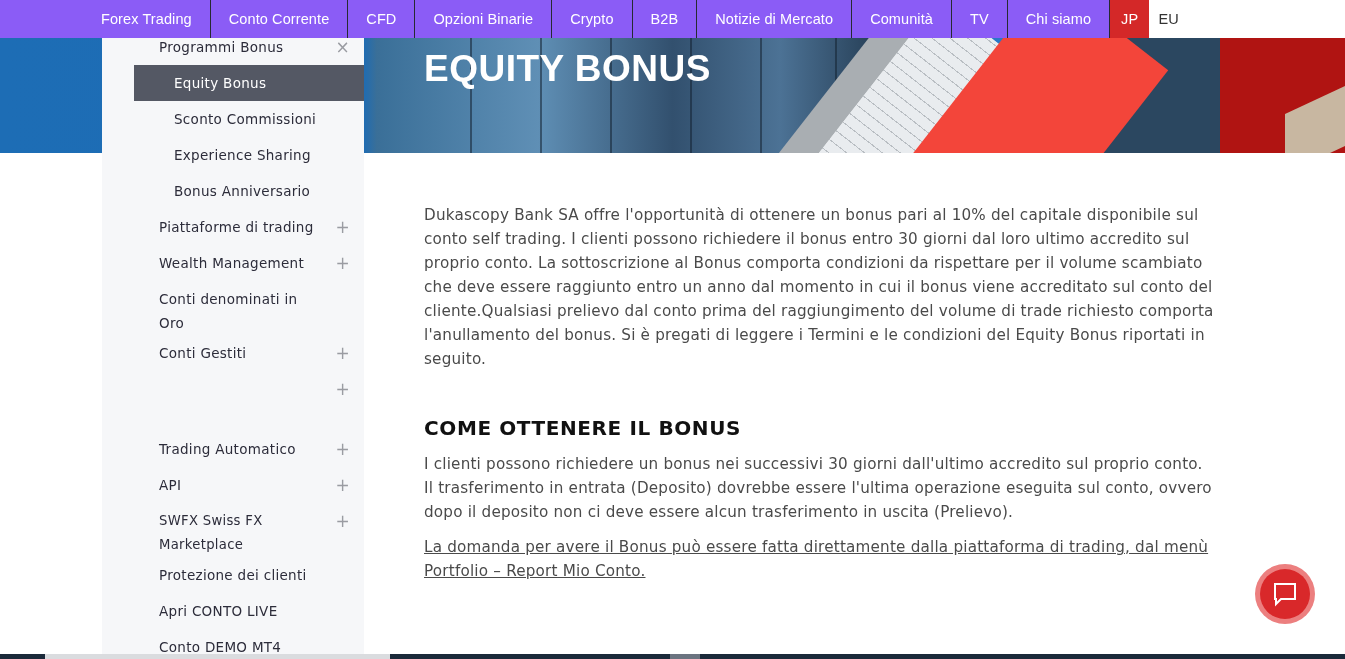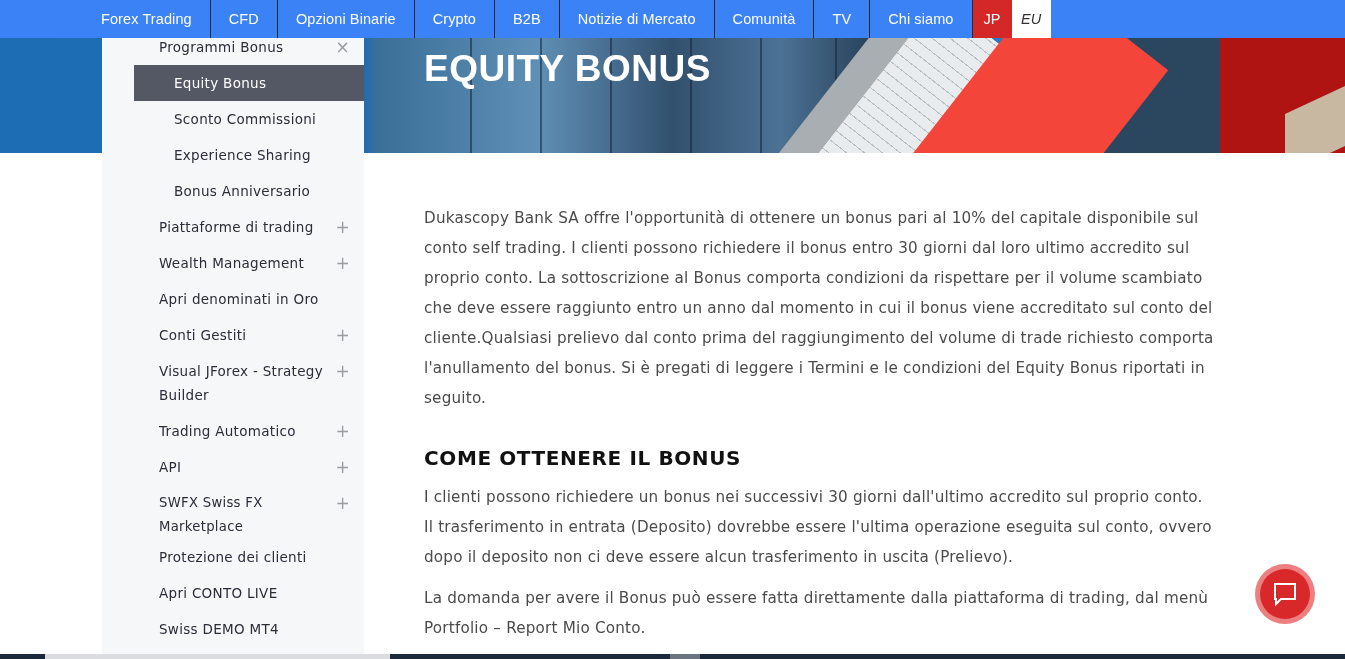--- a/index.html
+++ b/index.html
@@ -1,24 +1,24 @@
 <!DOCTYPE html>
 <html><head>
 <meta charset="utf-8">
 <style>
   * { box-sizing: border-box; margin: 0; padding: 0; }
   html, body { width: 1345px; height: 659px; overflow: hidden; background: #ffffff; }
   body { font-family: "DejaVu Sans", "Liberation Sans", sans-serif; position: relative; color: #555; }
 
   
-  .topnav { position: absolute; left: 0; top: 0; width: 1345px; height: 38px; background: #3b82f6; z-index: 5; }
+  .topnav { position: absolute; left: 0; top: 0; width: 1147px; height: 38px; background: #8b5cf6; z-index: 5; }
   .topnav ul { list-style: none; display: flex; position: absolute; left: 83px; top: 0; height: 38px; }
   .topnav li { height: 38px; display: flex; align-items: center; padding: 0 18px; border-right: 1px solid #262a32;
                color: #ffffff; font-family: "Liberation Sans", sans-serif; font-size: 14.5px; letter-spacing: 0.1px; white-space: nowrap; cursor: pointer; }
-  .topnav li:last-child { border-right: none; font-style: italic; }
+  .topnav li:last-child { border-right: none; }
   .topnav li.lang { padding: 0 10px; width: 39px; justify-content: center; border-right: none; }
   .topnav li.lang-jp { background: #d42828; color: #ffffff; }
   .topnav li.lang-eu { background: #ffffff; color: #333; }
 
   
   .hero { position: absolute; left: 0; top: 38px; width: 1345px; height: 115px; overflow: hidden;
           background: linear-gradient(90deg, #1d6db5 0%, #1e6cb4 27%, #3a6f98 28%, #5f8fb5 40%, #32506e 50%, #4c7295 58%, #22394f 66%, #50718e 70%, #2b4760 72%); }
   .hero .glass { position: absolute; top: 0; bottom: 0; width: 2px; background: rgba(20,35,50,0.55); }
   .hero .diag1 { position: absolute; left: 900px; top: -40px; width: 40px; height: 260px; background: #a9aeb2; transform: rotate(38deg); transform-origin: top left; }
   .hero .bricks { position: absolute; left: 940px; top: -40px; width: 110px; height: 300px; transform: rotate(38deg); transform-origin: top left;
@@ -33,40 +33,41 @@
   .sidebar { position: absolute; left: 102px; top: 29px; width: 262px; height: 630px; background: #f6f7f9; z-index: 3; }
   .side-item { position: relative; display: flex; align-items: flex-start; padding: 0 40px 0 25px; min-height: 36px; line-height: 24px; padding-top: 6px;
                font-size: 13.5px; color: #2c2c3a; letter-spacing: 0.3px; cursor: pointer; margin-left: 32px; }
   .side-item.sub { padding-left: 40px; }
   .side-item.active { background: #545864; color: #ffffff; }
   .side-item .toggle { position: absolute; right: 14px; top: 6px; color: #9a9ca2; font-size: 17px; line-height: 24px; }
   .side-item.twoline { min-height: 60px; }
 
   
   .main { position: absolute; left: 424px; top: 203px; width: 790px; }
-  .main p { font-size: 15.2px; line-height: 30px; color: #4a4a4a; letter-spacing: 0.2px; }
-  .main h2 { font-family: "DejaVu Sans", sans-serif; font-size: 20px; font-weight: 700; color: #111; letter-spacing: 0.6px; margin-top: 33px; margin-bottom: 12px; }
-  .main p + p { margin-top: 11px; }
+  .main p { font-size: 15.2px; line-height: 24px; color: #4a4a4a; letter-spacing: 0.2px; }
+  .main h2 { font-family: "DejaVu Sans", sans-serif; font-size: 20px; font-weight: 700; color: #111; letter-spacing: 0.6px; margin-top: 45px; margin-bottom: 12px; }
+  .main p + p { margin-top: 11px; text-decoration: underline; }
 
   
   .bottombar { position: absolute; left: 0; top: 654px; width: 1345px; height: 5px; background: #1b2a3a; z-index: 6; }
   .bottombar .seg { position: absolute; left: 45px; top: 0; width: 345px; height: 5px; background: #dadcdf; }
   .bottombar .seg2 { position: absolute; left: 670px; top: 0; width: 30px; height: 5px; background: #6b7480; }
 
   
   .chat { position: absolute; left: 1255px; top: 564px; width: 60px; height: 60px; border-radius: 50%; background: #ec7f7f;
           display: flex; align-items: center; justify-content: center; cursor: pointer; z-index: 7; }
   .chat .inner { width: 50px; height: 50px; border-radius: 50%; background: #d9282a; display: flex; align-items: center; justify-content: center; }
 </style>
 </head>
 <body>
 
 <nav class="topnav">
   <ul>
     <li>Forex Trading</li>
+    <li>Conto Corrente</li>
     <li>CFD</li>
     <li>Opzioni Binarie</li>
     <li>Crypto</li>
     <li>B2B</li>
     <li>Notizie di Mercato</li>
     <li>Comunità</li>
     <li>TV</li>
     <li>Chi siamo</li>
     <li class="lang lang-jp">JP</li>
     <li class="lang lang-eu">EU</li>
@@ -109,28 +110,27 @@
   </div>
   <div class="side-item">
     <span>Piattaforme di trading</span>
     <span class="toggle">+</span>
   </div>
   <div class="side-item">
     <span>Wealth Management</span>
     <span class="toggle">+</span>
   </div>
   <div class="side-item">
-    <span>Apri denominati in Oro</span>
+    <span>Conti denominati in Oro</span>
   </div>
   <div class="side-item">
     <span>Conti Gestiti</span>
     <span class="toggle">+</span>
   </div>
   <div class="side-item twoline">
-    <span style="width:180px">Visual JForex - Strategy Builder</span>
     <span class="toggle">+</span>
   </div>
   <div class="side-item">
     <span>Trading Automatico</span>
     <span class="toggle">+</span>
   </div>
   <div class="side-item">
     <span>API</span>
     <span class="toggle">+</span>
   </div>
@@ -138,21 +138,21 @@
     <span style="font-size:13.2px">SWFX Swiss FX Marketplace</span>
     <span class="toggle">+</span>
   </div>
   <div class="side-item">
     <span>Protezione dei clienti</span>
   </div>
   <div class="side-item">
     <span>Apri CONTO LIVE</span>
   </div>
   <div class="side-item">
-    <span>Swiss DEMO MT4</span>
+    <span>Conto DEMO MT4</span>
   </div>
 </aside>
 
 <main class="main">
   <p>Dukascopy Bank SA offre l'opportunità di ottenere un bonus pari al 10% del capitale disponibile sul conto self trading. I clienti possono richiedere il bonus entro 30 giorni dal loro ultimo accredito sul proprio conto. La sottoscrizione al Bonus comporta condizioni da rispettare per il volume scambiato che deve essere raggiunto entro un anno dal momento in cui il bonus viene accreditato sul conto del cliente.Qualsiasi prelievo dal conto prima del raggiungimento del volume di trade richiesto comporta l'anullamento del bonus. Si è pregati di leggere i Termini e le condizioni del Equity Bonus riportati in seguito.</p>
   <h2>COME OTTENERE IL BONUS</h2>
   <p>I clienti possono richiedere un bonus nei successivi 30 giorni dall'ultimo accredito sul proprio conto. Il trasferimento in entrata (Deposito) dovrebbe essere l'ultima operazione eseguita sul conto, ovvero dopo il deposito non ci deve essere alcun trasferimento in uscita (Prelievo).</p>
   <p>La domanda per avere il Bonus può essere fatta direttamente dalla piattaforma di trading, dal menù Portfolio – Report Mio Conto.</p>
 </main>
 

